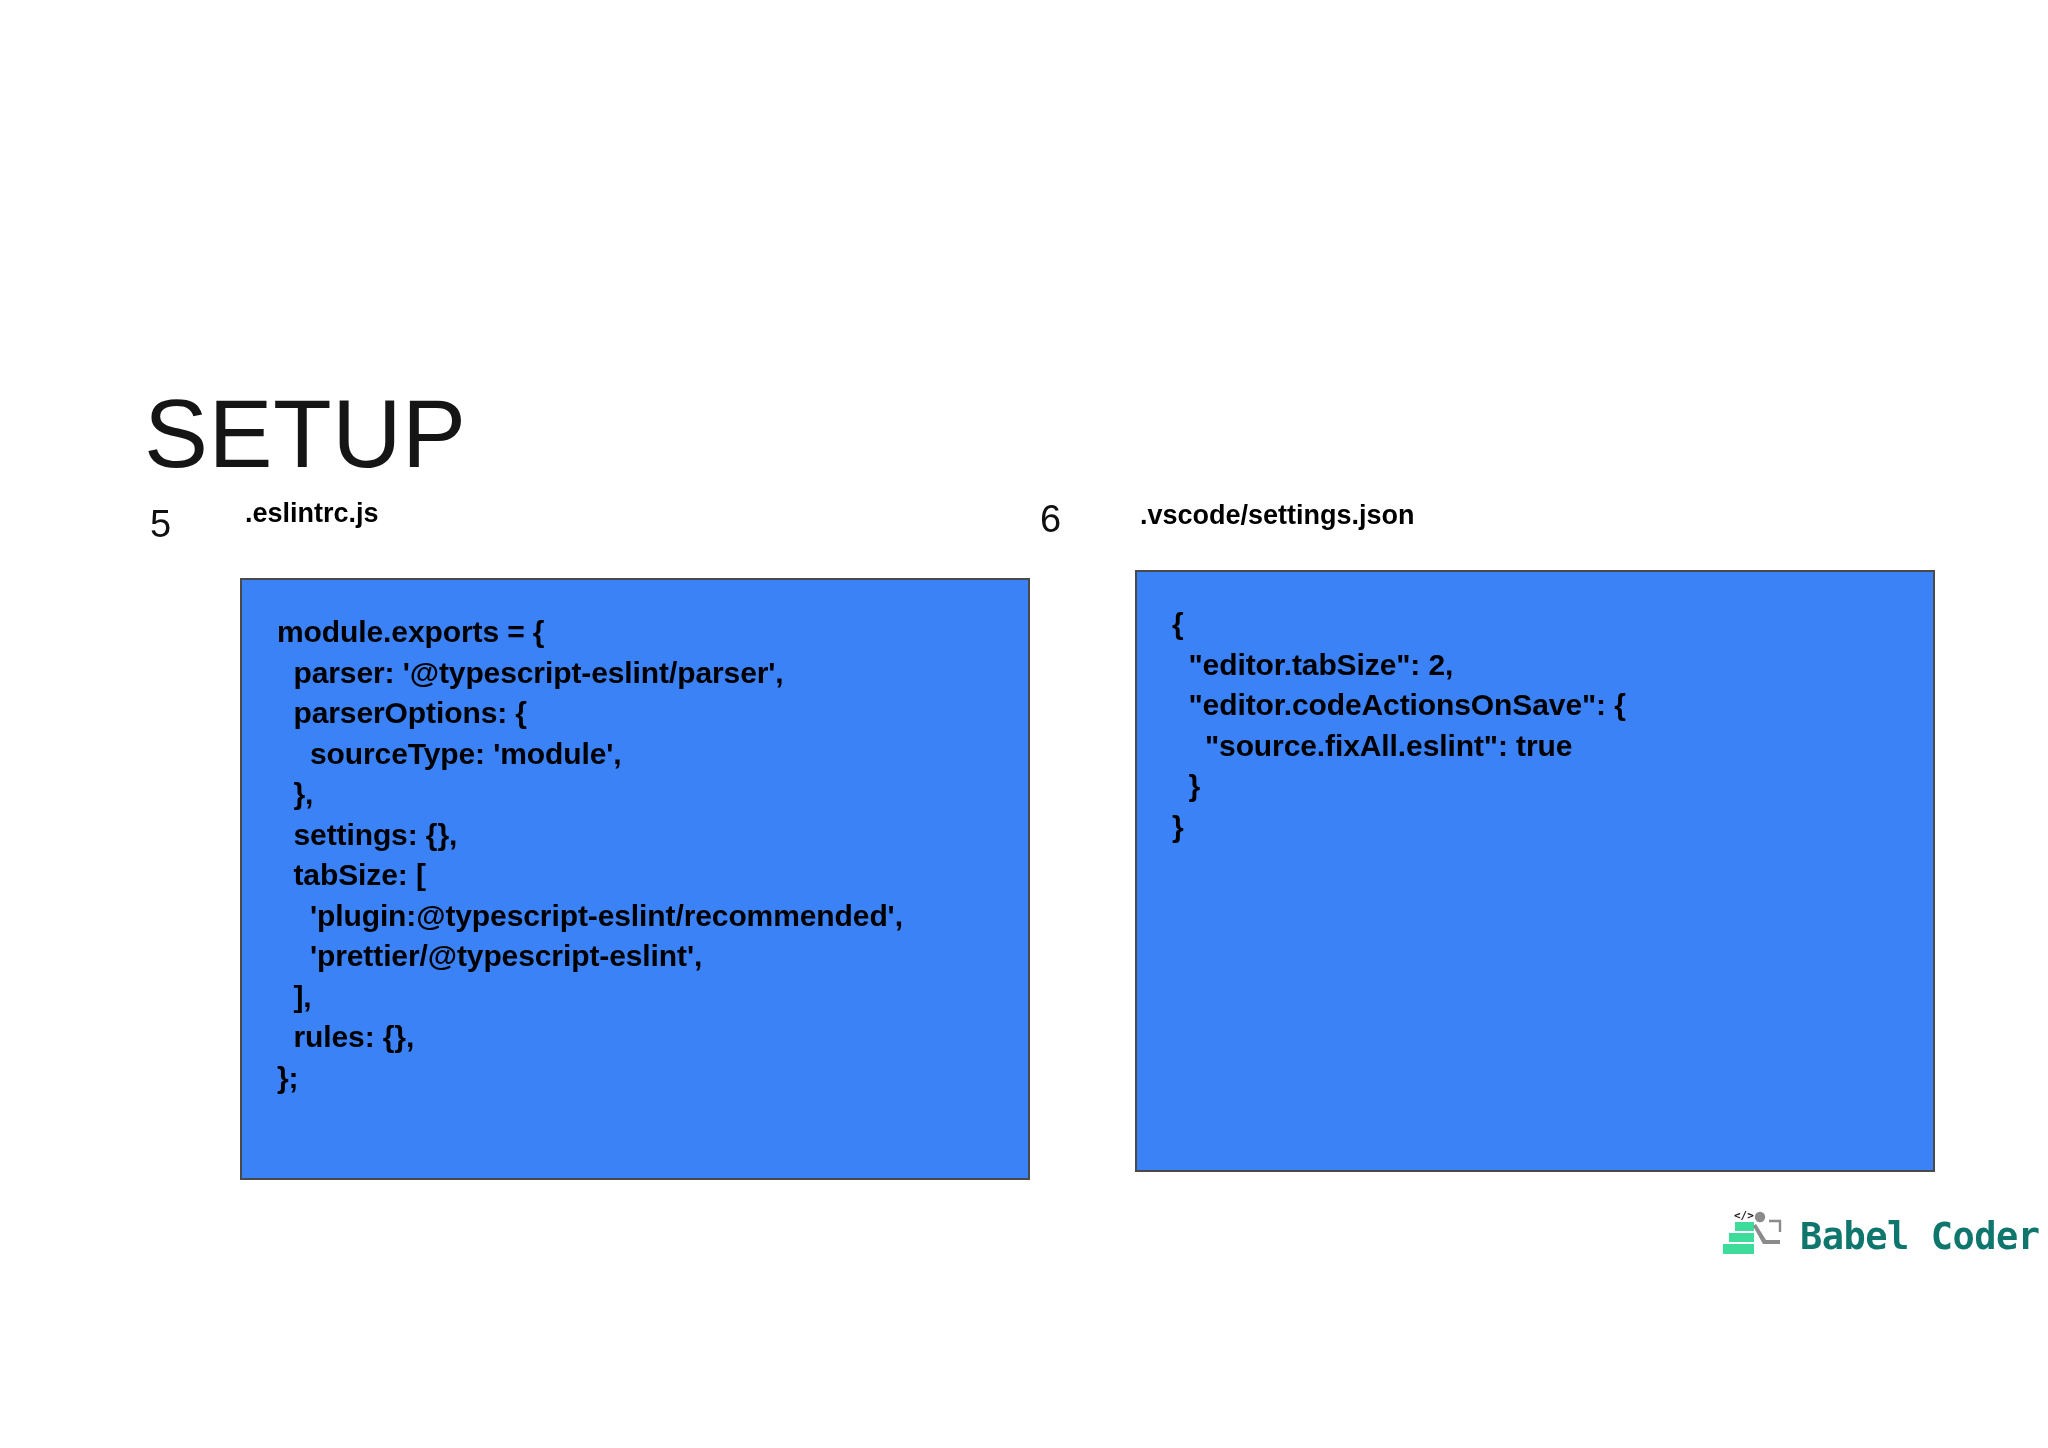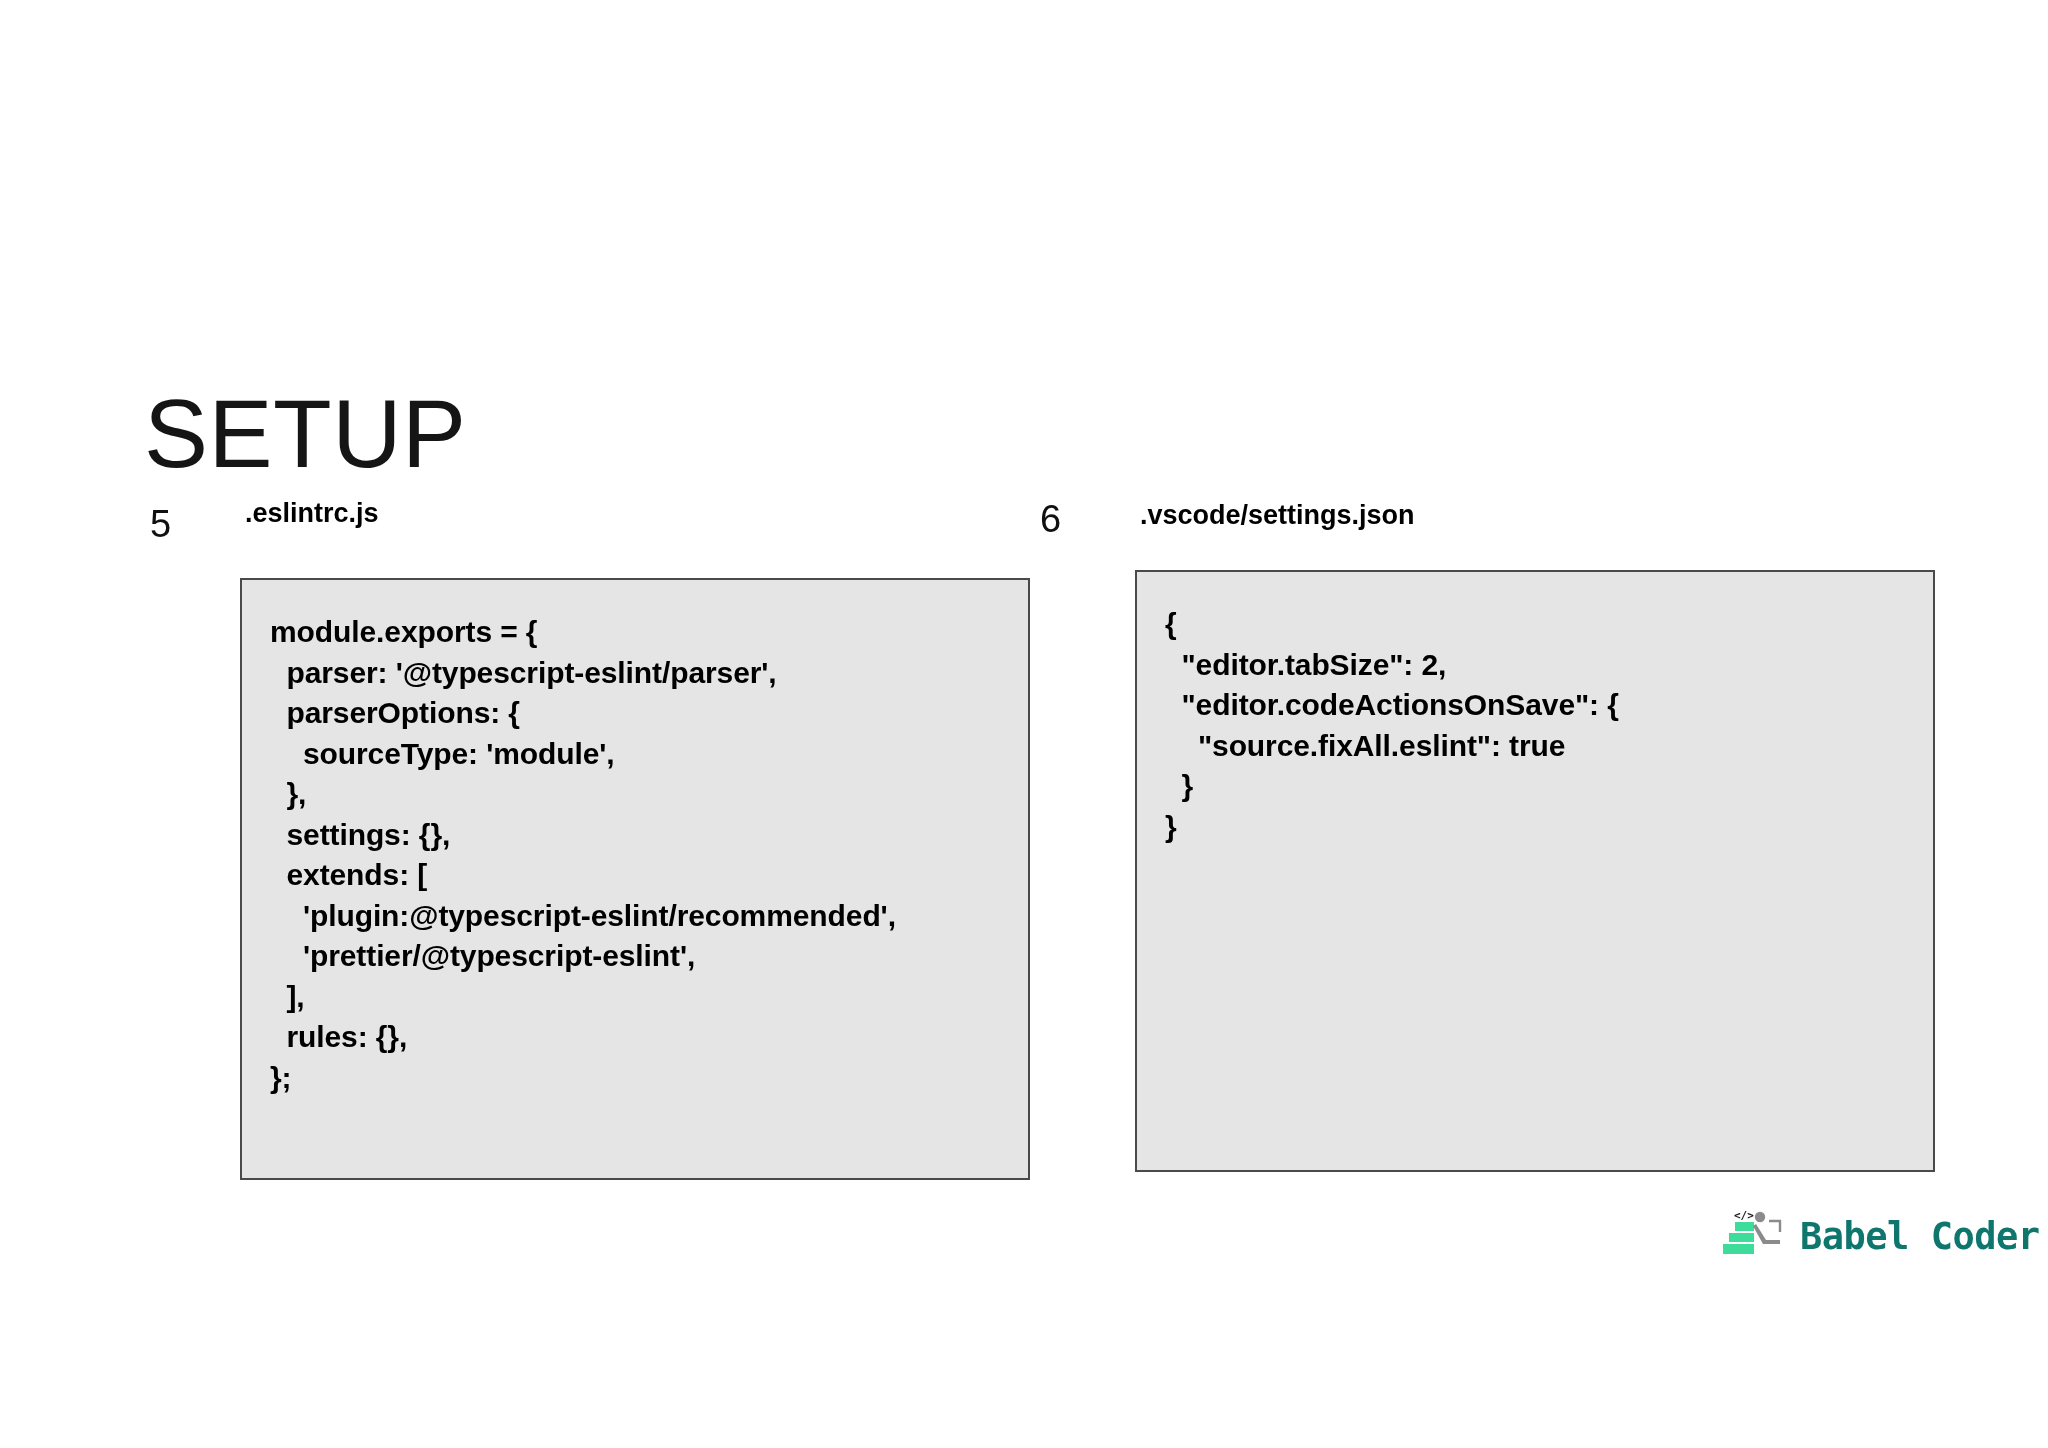--- a/index.html
+++ b/index.html
@@ -66,22 +66,22 @@
 
   
   .right .item-index { left: 1040px; top: 500px; }
   .right .item-title { left: 1140px; top: 502px; }
 
   
   .code-box {
     position: absolute;
     box-sizing: border-box;
     border: 2px solid #4a4a4a;
-    background: #e5e5e5;
-    padding: 32px 0 0 28px;
+    background: #3b82f6;
+    padding: 32px 0 0 35px;
   }
   .code-box.left-box {
     left: 240px;
     top: 578px;
     width: 790px;
     height: 602px;
   }
   .code-box.right-box {
     left: 1135px;
     top: 570px;
@@ -135,21 +135,21 @@
     <span class="item-index">5</span>
     <span class="item-title">.eslintrc.js</span>
 
     <div class="code-box left-box">
       <div class="code-line">module.exports = {</div>
       <div class="code-line">  parser: '@typescript-eslint/parser',</div>
       <div class="code-line">  parserOptions: {</div>
       <div class="code-line">    sourceType: 'module',</div>
       <div class="code-line">  },</div>
       <div class="code-line">  settings: {},</div>
-      <div class="code-line">  extends: [</div>
+      <div class="code-line">  tabSize: [</div>
       <div class="code-line">    'plugin:@typescript-eslint/recommended',</div>
       <div class="code-line">    'prettier/@typescript-eslint',</div>
       <div class="code-line">  ],</div>
       <div class="code-line">  rules: {},</div>
       <div class="code-line">};</div>
     </div>
   </div>
 
   <div class="column right">
     <span class="item-index">6</span>

